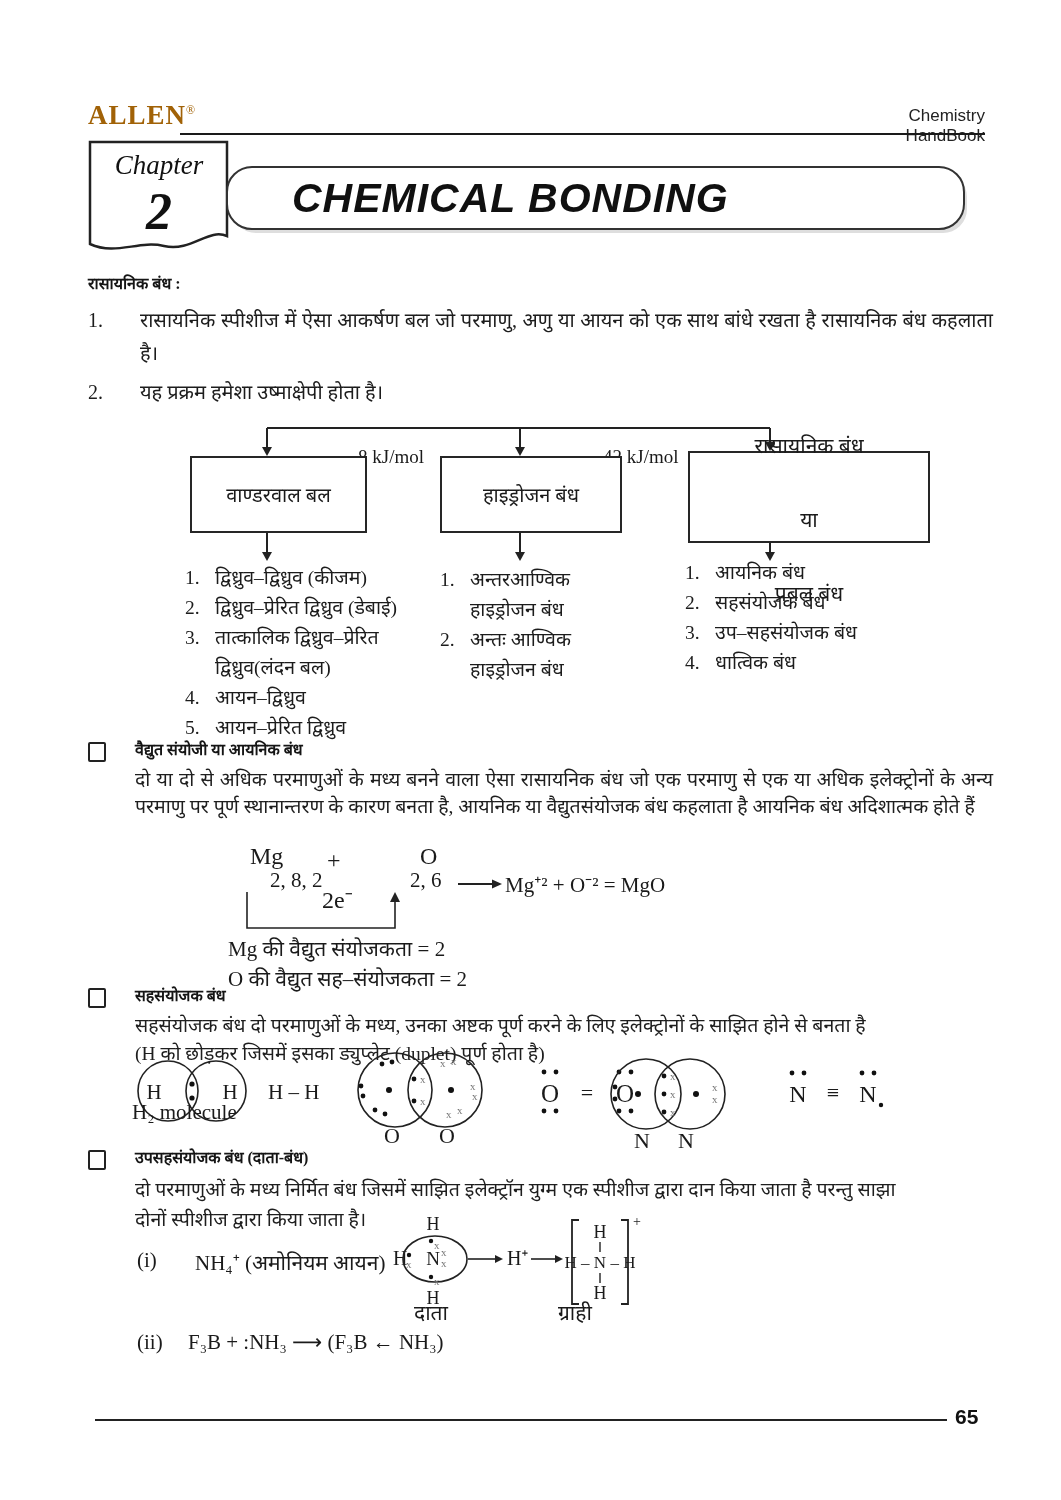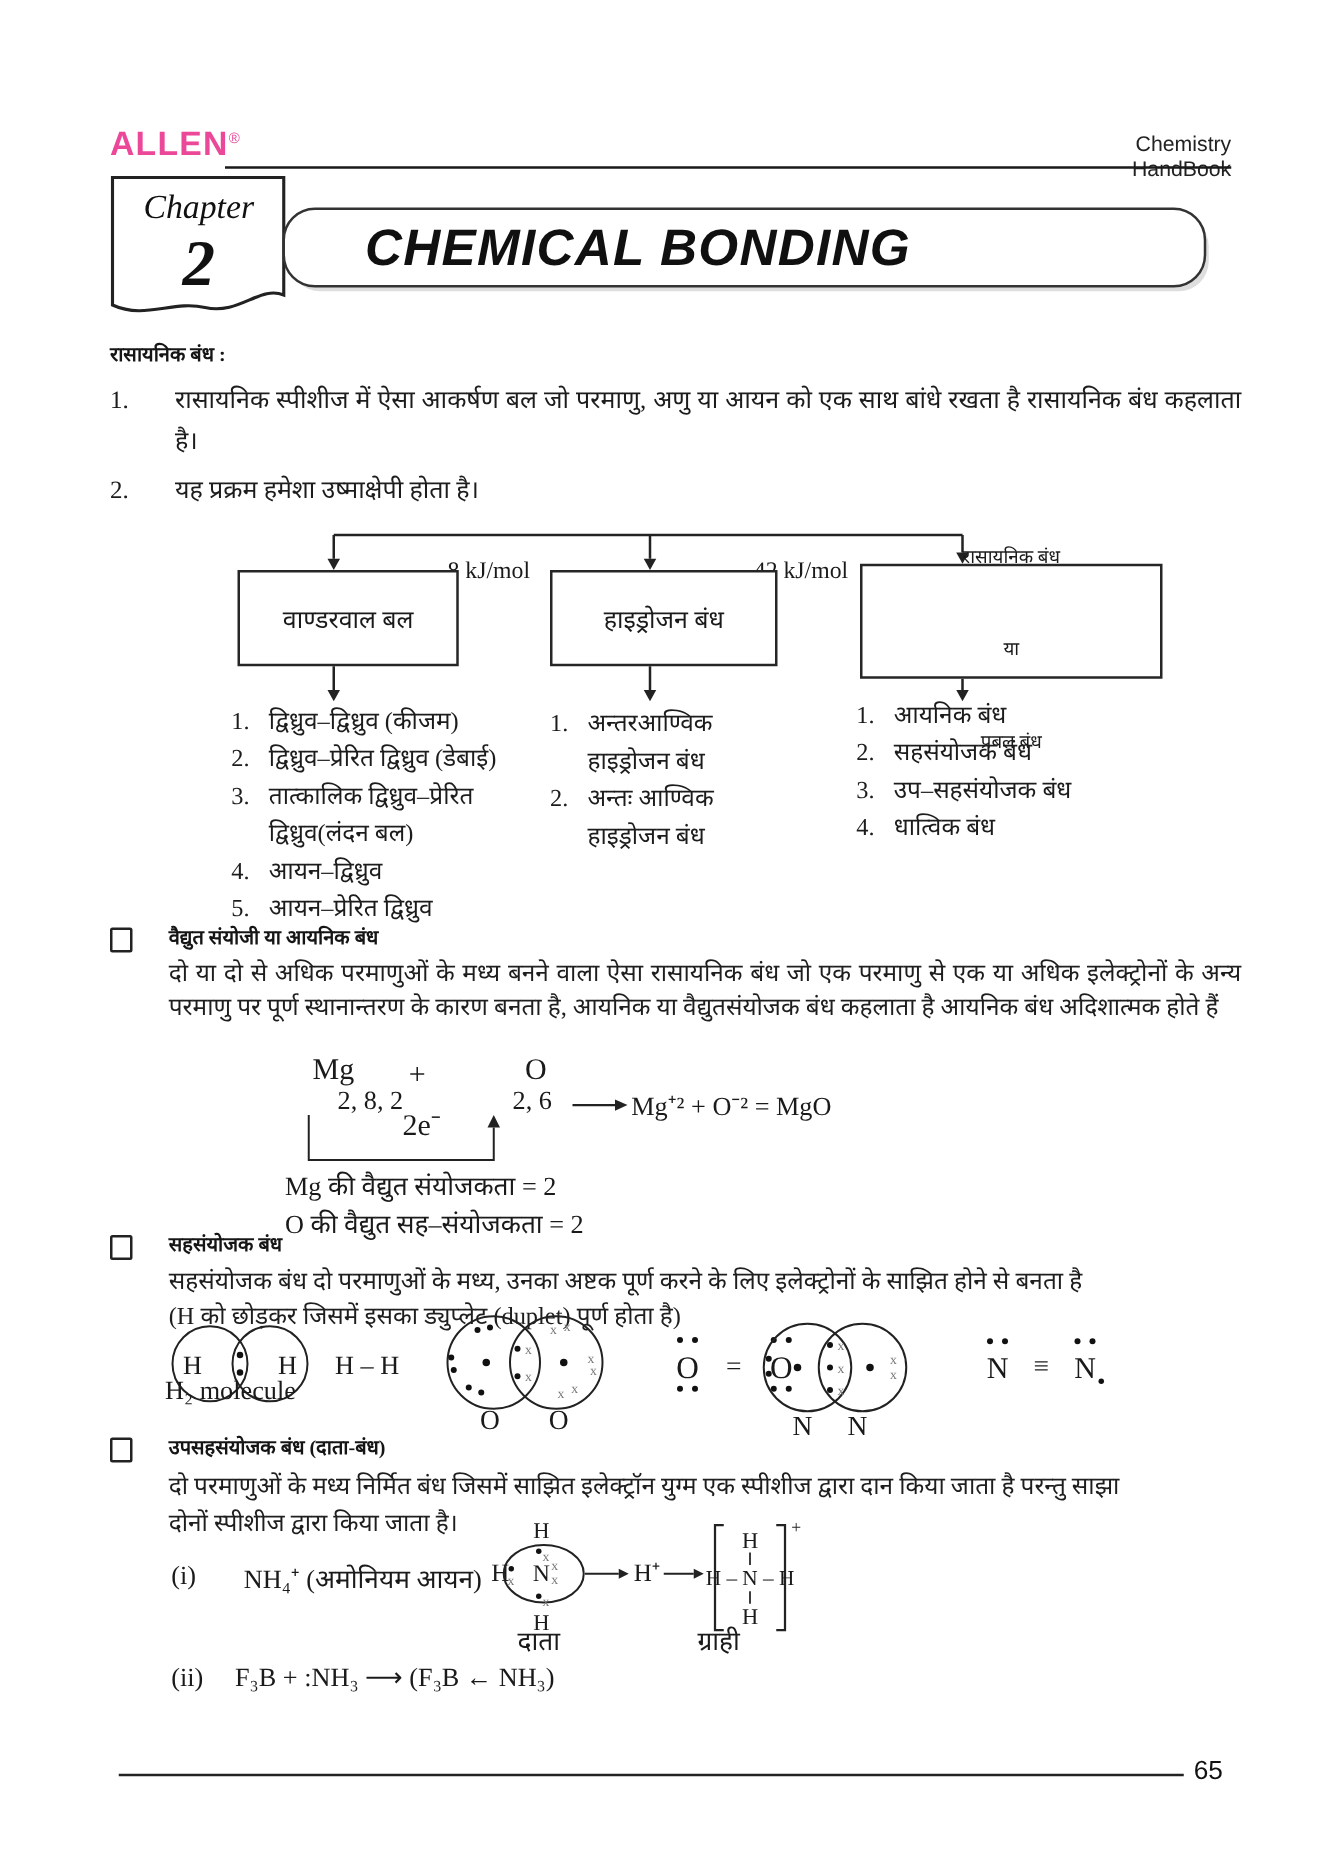--- a/index.html
+++ b/index.html
@@ -1,21 +1,21 @@
 <!DOCTYPE html>
 <html><head>
 <meta charset="utf-8">
 <style>
   html,body{margin:0;padding:0;background:#9a9a9a;}
   .page{position:relative;width:1061px;height:1500px;margin:0 auto;background:#ffffff;
         font-family:"Liberation Serif",serif;color:#1c1c1c;overflow:hidden;}
   .abs{position:absolute;}
 
   
-  .brand{font-family:Liberation Sans, sans-serif;font-weight:bold;font-size:27px;letter-spacing:1px;color:#ec4899;}
+  .brand{font-family:Liberation Serif, serif;font-weight:bold;font-size:27px;letter-spacing:1px;color:#a16207;}
   .brand sup{font-size:12px;font-weight:normal;}
   .hb-title{font-family:"Liberation Sans",sans-serif;font-size:17px;color:#222;}
   .header-rule{border-top:2px solid #1a1a1a;height:0;}
 
   
   .chapter-label{font-style:italic;font-size:27px;color:#111;}
   .chapter-number{font-style:italic;font-weight:bold;font-size:52px;color:#111;}
   .banner{border:2.5px solid #333;border-radius:26px;background:#fff;
           box-shadow:4px 5px 0 -2px #dedede;display:flex;align-items:center;}
   .banner-title{font-family:"Liberation Sans",sans-serif;font-weight:bold;font-style:italic;
@@ -25,37 +25,37 @@
   .h-sec{font-size:16px;font-weight:bold;color:#151515;text-align:right;}
   .para{font-size:19.5px;line-height:27px;text-align:justify;color:#1e1e1e;}
   .intro-row{display:flex;line-height:33px;font-size:20px;margin-bottom:6px;}
   .intro-row .num{width:52px;flex:0 0 52px;}
   .intro-row .txt{flex:1;text-align:justify;}
   .sec-bullet{width:14px;height:16px;border:2.5px solid #222;border-radius:2px;background:#fff;}
 
   
   .fc-box{border:2px solid #262626;background:#fff;display:flex;flex-direction:column;
           align-items:center;justify-content:center;text-align:center;font-size:20px;color:#1a1a1a;}
-  .fc-box .box3-line{line-height:27px;font-size:15px;margin-top:47px;}
+  .fc-box .box3-line{line-height:27px;font-size:21px;margin-top:47px;}
   .energy{font-size:19px;color:#1a1a1a;margin-top:48px;}
   .fc-list .li-row{display:flex;line-height:30px;font-size:19.5px;white-space:nowrap;}
   .fc-list .li-num{width:30px;flex:0 0 30px;}
 
   
   .chem{font-size:24px;color:#1a1a1a;}
   .chem-lg{font-size:21px;color:#1a1a1a;}
   svg text{fill:#1a1a1a;font-family:"Liberation Serif",serif;}
   svg .xmark{fill:#777;font-size:11px;}
   svg line,svg path,svg polyline{stroke:#222;fill:none;}
   svg circle.atom{stroke:#222;stroke-width:1.6;fill:none;}
   svg circle.edot{fill:#111;stroke:none;}
   svg polygon{fill:#222;stroke:none;}
 
   .footer-rule{border-top:2px solid #222;height:0;}
-  .page-num{font-family:"Liberation Sans",sans-serif;font-weight:normal;font-size:21px;color:#111;}
+  .page-num{font-family:"Liberation Sans",sans-serif;font-weight:bold;font-size:21px;color:#111;}
 </style>
 </head>
 <body>
 
 <div class="page">
 
   <div class="abs brand" style="left:88px;top:100px;"><span>ALLEN</span><sup>®</sup></div>
   <div class="abs hb-title" style="left:830px;top:106px;width:155px;text-align:right;">Chemistry HandBook</div>
   <div class="abs header-rule" style="left:180px;top:133px;width:805px;"></div>
 

